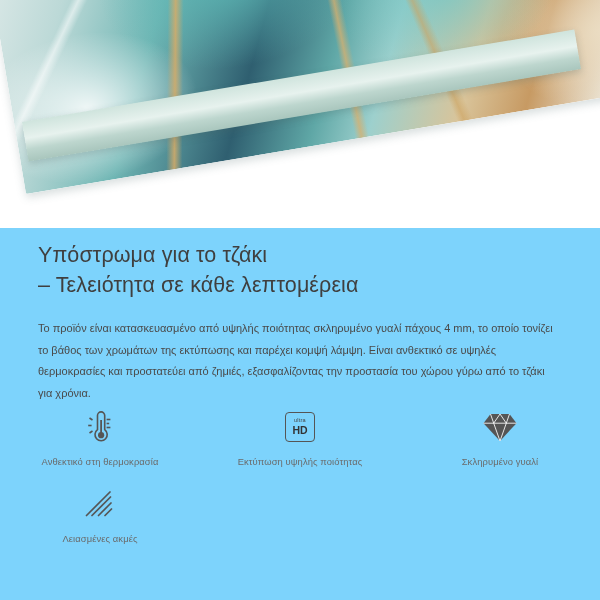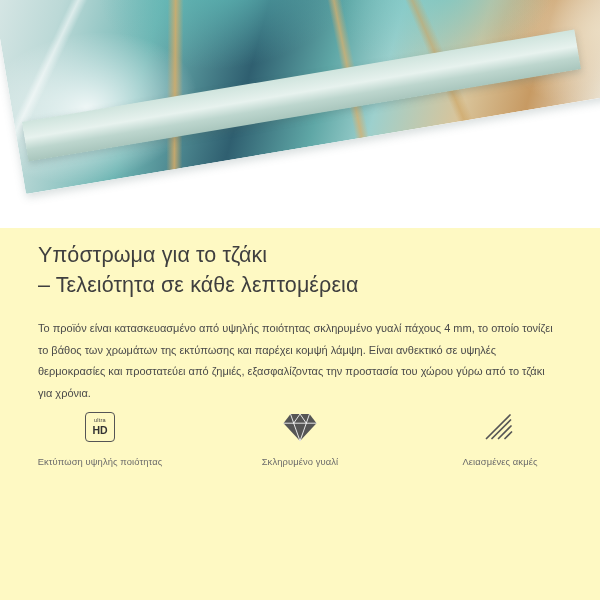--- a/index.html
+++ b/index.html
@@ -7,21 +7,21 @@
     width: 600px;
     height: 600px;
     background: #ffffff;
     font-family: "Liberation Sans", sans-serif;
     overflow: hidden;
   }
   .page {
     position: relative;
     width: 600px;
     height: 600px;
-    background: #fef9c3;
+    background: #7dd3fc;
   }
 
   
   .hero {
     position: relative;
     width: 600px;
     height: 228px;
     overflow: hidden;
     background: #ffffff;
   }
@@ -189,20 +189,36 @@
   <div class="content">
     <h1 class="title">
       <span>Υπόστρωμα για το τζάκι</span>
       <span class="line2">– Τελειότητα σε κάθε λεπτομέρεια</span>
     </h1>
     <p class="desc">Το προϊόν είναι κατασκευασμένο από υψηλής ποιότητας σκληρυμένο γυαλί πάχους 4 mm, το οποίο τονίζει το βάθος των χρωμάτων της εκτύπωσης και παρέχει κομψή λάμψη. Είναι ανθεκτικό σε υψηλές θερμοκρασίες και προστατεύει από ζημιές, εξασφαλίζοντας την προστασία του χώρου γύρω από το τζάκι για χρόνια.</p>
   </div>
 
   <div class="features">
 
+    <div class="feature">
+      <div class="ico">
+        <svg width="34" height="36" viewBox="0 0 34 36" fill="none" stroke="#555" stroke-width="1.6">
+          <path d="M14.5 6.5a3.6 3.6 0 0 1 7.2 0v14.2a6.1 6.1 0 1 1-7.2 0z"></path>
+          <circle cx="18.1" cy="26.2" r="3.1" fill="#555" stroke="none"></circle>
+          <line x1="18.1" y1="11" x2="18.1" y2="24" stroke="#555" stroke-width="1.8"></line>
+          <line x1="23.6" y1="10.5" x2="27.4" y2="10.5"></line>
+          <line x1="23.6" y1="14.5" x2="26.2" y2="14.5"></line>
+          <line x1="23.6" y1="18.5" x2="27.4" y2="18.5"></line>
+          <line x1="9.5" y1="11" x2="6.5" y2="9"></line>
+          <line x1="8.6" y1="16.5" x2="5.2" y2="16.5"></line>
+          <line x1="9.5" y1="22" x2="6.5" y2="24"></line>
+        </svg>
+      </div>
+      <div class="cap">Ανθεκτικό στη θερμοκρασία</div>
+    </div>
 
     <div class="feature">
       <div class="ico">
         <div class="ultrahd">
           <span class="u1">ultra</span>
           <span class="u2">HD</span>
         </div>
       </div>
       <div class="cap">Εκτύπωση υψηλής ποιότητας</div>
     </div>

